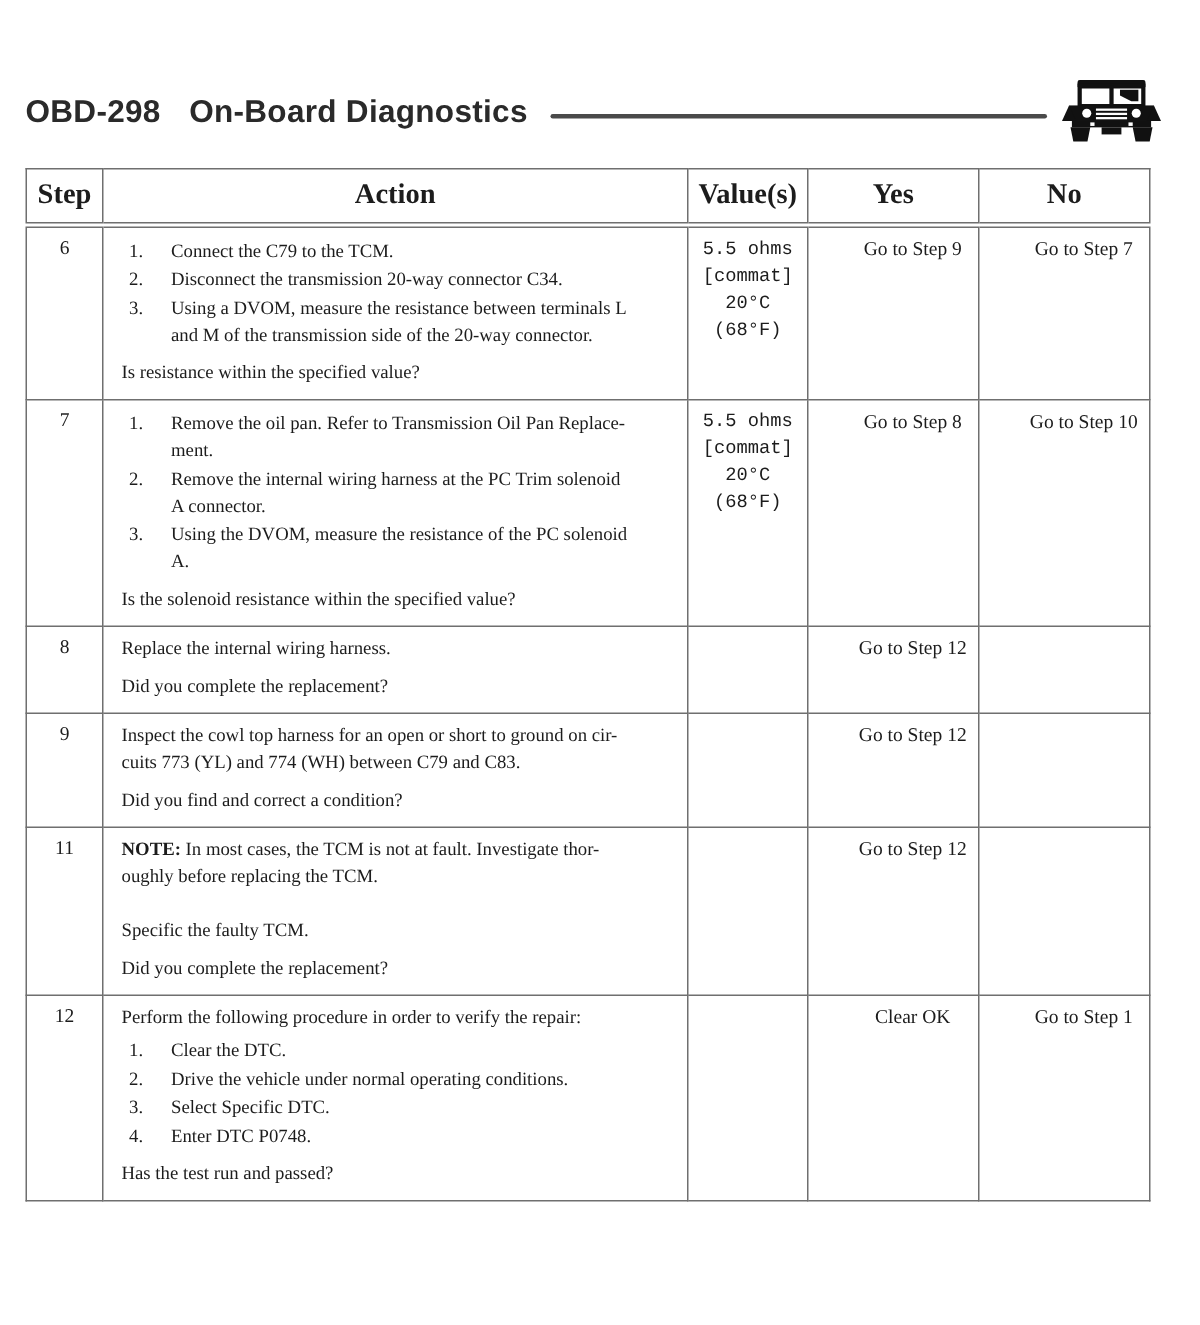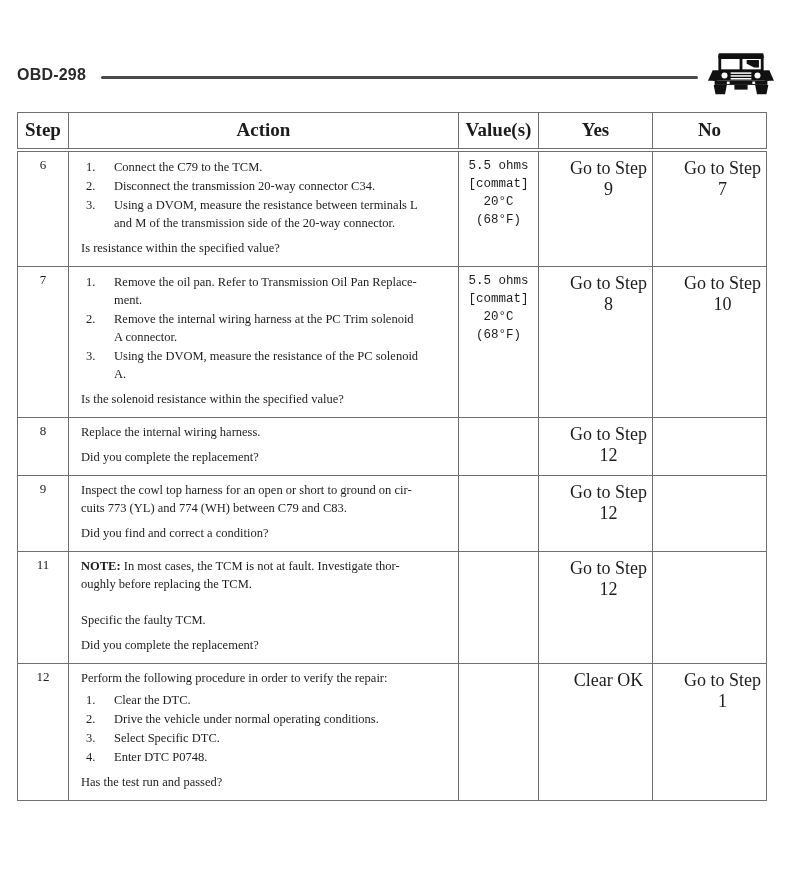--- a/index.html
+++ b/index.html
@@ -12,21 +12,21 @@
   }
   
   .doc-header {
     display: flex;
     align-items: center;
     margin: 52px 26px 0 17px;
   }
   .title-code, .title-text {
     font-family: "Liberation Sans", sans-serif;
     font-weight: bold;
-    font-size: 16px;
+    font-size: 21px;
     color: #2a2a2a;
     letter-spacing: 0.2px;
     white-space: nowrap;
   }
   .title-text { margin-left: 19px; }
   .header-rule {
     flex: 1;
     height: 3px;
     background: #4a4a4a;
     margin: 4px 10px 0 15px;
@@ -45,37 +45,38 @@
     font-weight: bold;
     font-size: 19px;
     text-align: center;
     padding: 6px 4px 7px 4px;
     border-bottom: 4px double #6f6f6f;
   }
   .diag td { vertical-align: top; font-size: 12.5px; }
   td.c-step { text-align: center; padding-top: 5px; font-size: 13px; }
   td.c-action { padding: 5px 6px 9px 12px; }
   td.c-value { text-align: center; padding-top: 5px; font-family: Liberation Mono, monospace; }
-  td.c-yes, td.c-no { text-align: center; padding-top: 6px; font-size: 18px; padding-left: 27px; }
+  td.c-yes, td.c-no { text-align: center; padding-top: 6px; font-size: 13px; padding-left: 27px; }
   .para, .question, .vline, .item { line-height: 18px; }
   .para { margin: 0; white-space: pre-wrap; }
   .para-gap { margin-top: 18px; }
   .intro { margin-bottom: 4px; }
   .note-label { font-weight: bold; }
   .olist { margin: 0; }
   .item { position: relative; padding-left: 33px; margin-top: 1px; }
   .item .num { position: absolute; left: 5px; }
   .item .itxt { white-space: pre-wrap; }
   .question { margin: 7px 0 0 0; white-space: pre-wrap; }
 </style>
 </head>
 <body>
 
 <div class="doc-header">
   <span class="title-code">OBD-298</span>
+  <span class="title-text">On-Board Diagnostics</span>
   <div class="header-rule"></div>
   <svg class="vehicle-icon" viewBox="0 0 70 48" xmlns="http://www.w3.org/2000/svg" aria-hidden="true">
 
     <rect x="11" y="1" width="48" height="6" rx="1.5" fill="#111"></rect>
 
     <rect x="12.5" y="5" width="45" height="14.5" fill="none" stroke="#111" stroke-width="3"></rect>
     <rect x="33.5" y="5" width="3" height="14.5" fill="#111"></rect>
 
     <path d="M41 8 h13 v8 h-5 l-8 -4 z" fill="#111"></path>
 

